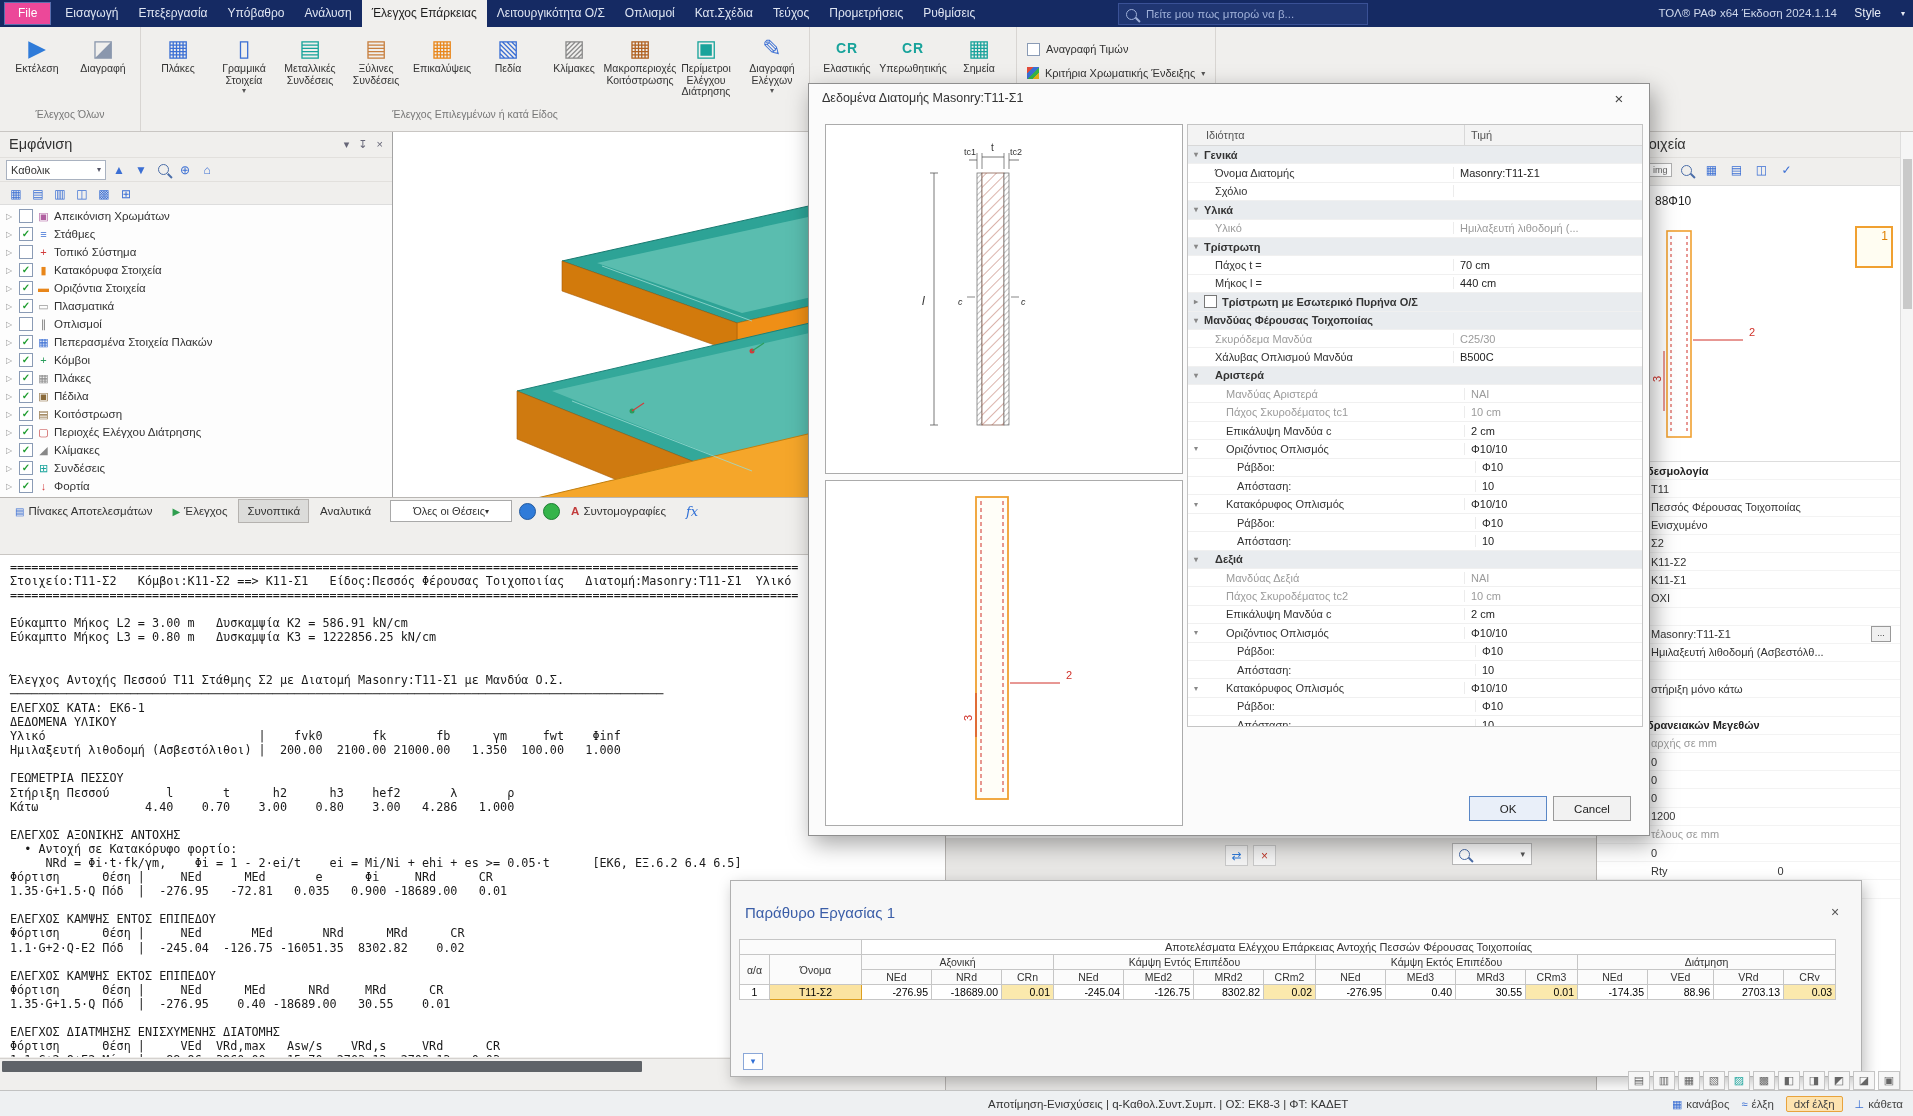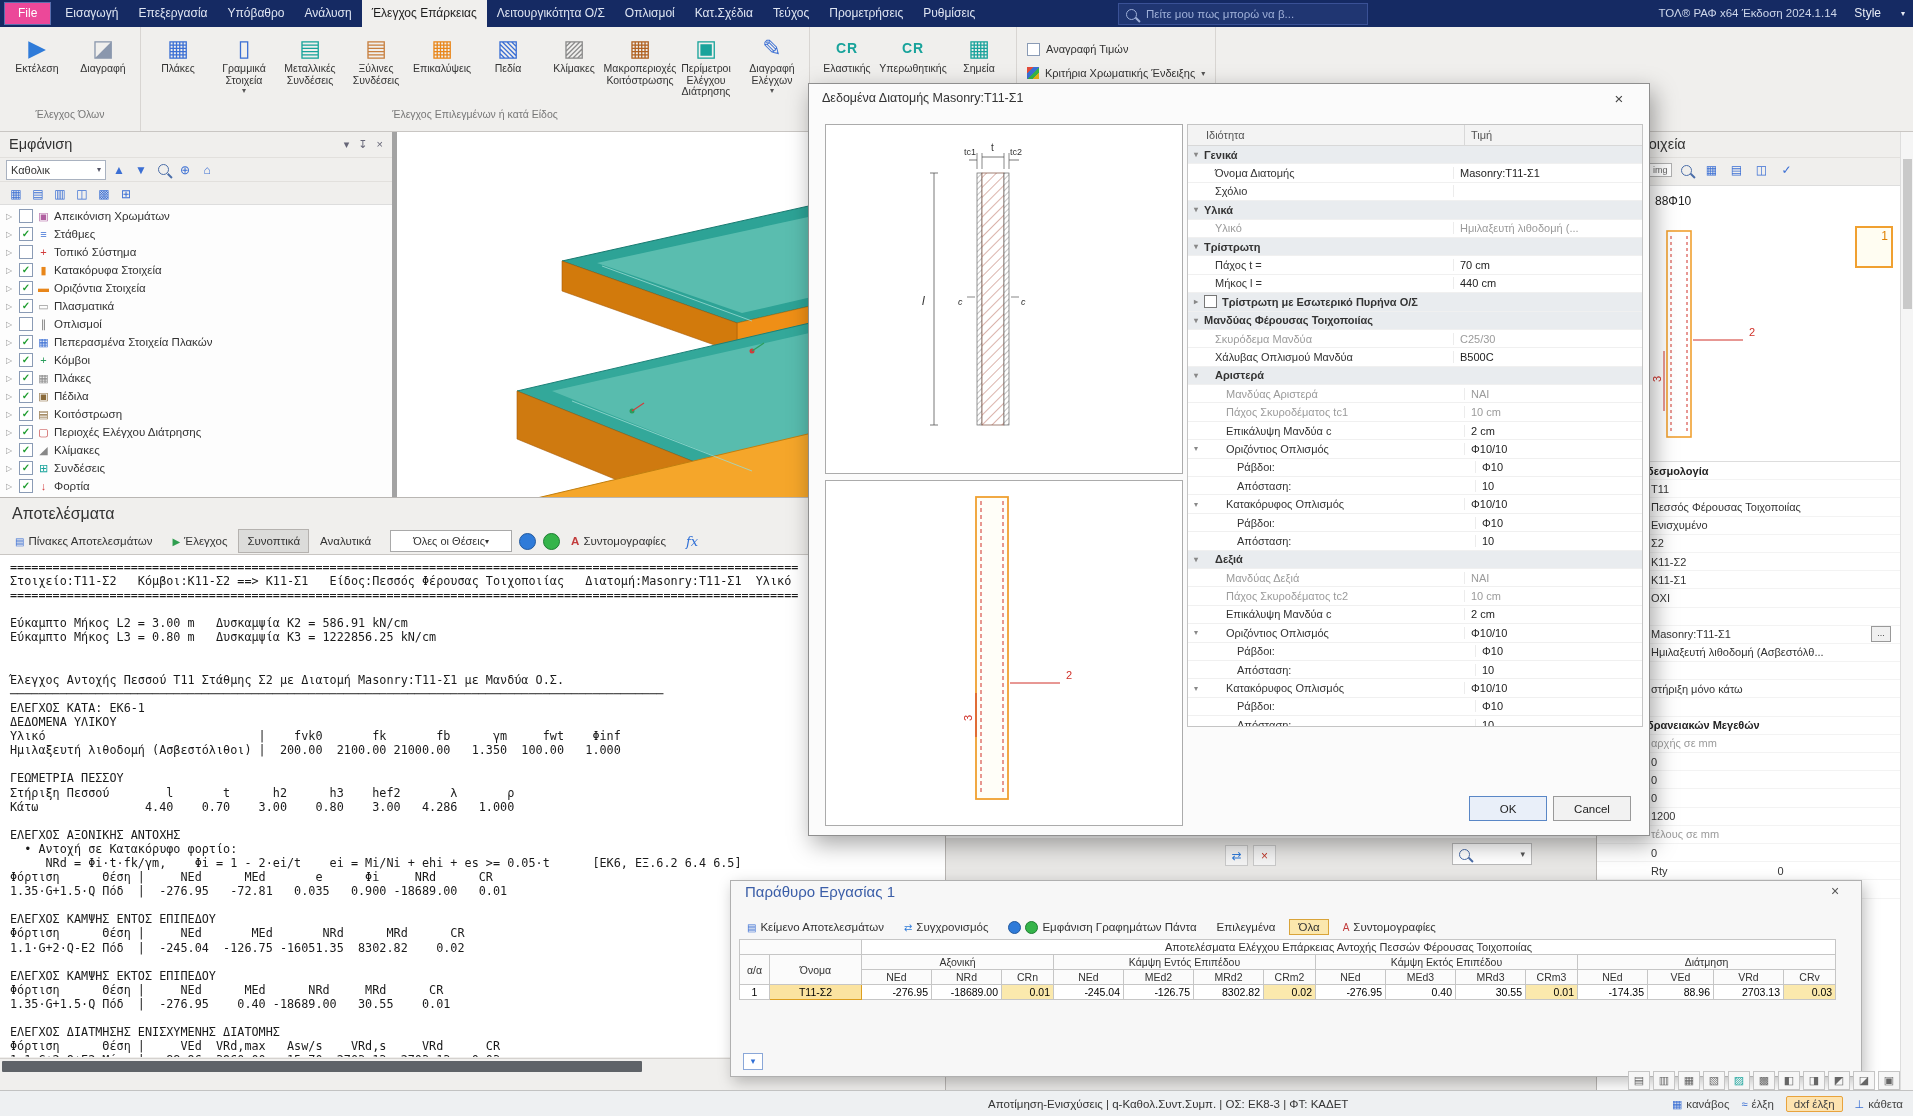--- a/index.html
+++ b/index.html
@@ -35,21 +35,21 @@
   .ribbon-caption{height:15px;font-size:10.5px;color:#777;text-align:center;margin-top:3px;white-space:nowrap}
   .ribbon-toggles{padding:10px 10px 0 10px}
   .toggle-row{display:flex;align-items:center;gap:6px;height:24px;font-size:11px;color:#333;white-space:nowrap}
   .small-checkbox{width:11px;height:11px;border:1px solid #8a9bb5;background:#fff;display:inline-block}
   .color-chip{width:12px;height:12px;display:inline-block;background:linear-gradient(135deg,#e24b3b 0 25%,#3b6fd4 25% 50%,#35b44a 50% 75%,#e8b31a 75% 100%)}
 
   
   .viewport{position:absolute;left:392px;top:131px;width:1204px;height:707px;background:#fff;z-index:1;overflow:hidden}
 
   
-  .display-panel{position:absolute;left:0;top:131px;width:392px;height:366px;background:#f0efed;border-right:5px solid #a3a3a3;z-index:5}
+  .display-panel{position:absolute;left:0;top:131px;width:392px;height:366px;background:#f0efed;border-right:1px solid #a3a3a3;z-index:5}
   .dp-header{height:26px;display:flex;align-items:center;padding:0 9px;font-size:14.5px;color:#333}
   .dp-hicons{margin-left:auto;display:flex;gap:9px;color:#667;font-size:11px}
   .dp-hic{color:#667;font-size:11px}
   .dp-toolbar{height:23px;display:flex;align-items:center;gap:3px;padding:0 6px;border-top:1px solid #e2e0dd}
   .dp-select{width:90px;height:18px;border:1px solid #a9b2c0;background:#fff;font-size:11px;display:flex;align-items:center;justify-content:space-between;padding:0 4px;color:#333}
   .tool-ic{width:20px;height:18px;display:flex;align-items:center;justify-content:center;font-size:12px;color:#3b6fd4}
   .dp-tree{position:absolute;top:73px;bottom:0;left:0;right:0;background:#fdfdfd;border-top:1px solid #ddd;padding-top:2px;overflow:hidden}
   .tree-row{display:flex;align-items:center;height:18px;padding-left:6px;gap:4px;font-size:11.5px;color:#333;white-space:nowrap}
   .tri{color:#999;font-size:8px;width:9px}
   .cb{width:12px;height:12px;border:1px solid #8a9bb5;background:#fff;font-size:10px;line-height:11px;text-align:center;color:#1f9d2f;font-weight:bold;flex:none}
@@ -105,21 +105,21 @@
   #ep-rows{position:absolute;left:0;top:330px;width:304px;bottom:0;background:#fff;border-top:1px solid #ddd;overflow:hidden}
   .ep-row{height:17.2px;display:flex;align-items:center;font-size:11px;color:#333;padding-left:54px;border-bottom:1px solid #f3f3f3;white-space:nowrap}
   .ep-row.bold{font-weight:bold;padding-left:50px;color:#222}
   .ep-val{margin-left:110px}
   .ep-btn{margin-left:auto;margin-right:10px;width:18px;height:14px;border:1px solid #999;background:#f0f0f0;font-size:9px;line-height:12px;text-align:center;color:#444}
   .ep-scroll{position:absolute;right:0;top:0;width:13px;bottom:0;background:#f5f5f5;border-left:1px solid #ddd}
   .ep-thumb{position:absolute;left:2px;top:28px;width:9px;height:150px;background:#c9c9c9}
 
   
   .work-window{position:absolute;left:730px;top:880px;width:1130px;height:195px;background:#f7f7f7;border:1px solid #b0b0b0;box-shadow:3px 5px 14px rgba(0,0,0,.25);z-index:30}
-  .ww-title{height:30px;display:flex;align-items:flex-start;padding:2px 14px;font-size:15px;color:#3b5ea8}
+  .ww-title{height:30px;display:flex;align-items:center;padding:16px 14px;font-size:15px;color:#3b5ea8}
   .ww-close{margin-left:auto;color:#555;font-size:14px;width:24px;text-align:center}
   .ww-tabs{height:24px;display:flex;align-items:center;gap:8px;padding:0 10px;font-size:11.5px;color:#333}
   .ww-tab{display:flex;align-items:center;gap:4px;padding:2px 6px;white-space:nowrap}
   .ww-tab.selected{background:#fbe7ad;border:1px solid #d9a43a;padding:1px 8px}
   .mini-dot{width:11px;height:11px;border-radius:50%;background:#2f7bd9;border:1px solid #245a9e;display:inline-block}
   .mini-dot.green{background:#35b44a;border-color:#1f7d33}
   .ww-table-wrap{position:absolute;left:8px;top:58px}
   #ww-table{border-collapse:collapse;table-layout:fixed;width:1096px;font-size:10.5px;background:#fff}
   #ww-table th,#ww-table td{border:1px solid #c6c6c6;padding:1px 3px;overflow:hidden;white-space:nowrap}
   #ww-table th{font-weight:normal;text-align:center;color:#333;background:#fbfbfb}
@@ -423,21 +423,20 @@
         <div class="tree-row">
           <span class="tri">▷</span>
           <span class="cb">✓</span>
           <span class="tree-ic" style="color: rgb(210, 59, 59);">↓</span>
           <span>Φορτία</span>
         </div>
       </div>
   </div>
 
   <div class="results-panel">
-    <div class="rp-title">Αποτελέσματα</div>
     <div id="rp-tabs" class="rp-tabs">
         <div class="rp-tab">
           <span class="gl" style="color: rgb(59, 111, 212); font-size: 10px;">▤</span>
           <span>Πίνακες Αποτελεσμάτων</span>
         </div>
         <div class="rp-tab">
           <span class="gl" style="color: rgb(47, 158, 79); font-size: 10px;">▶</span>
           <span>Έλεγχος</span>
         </div>
         <div class="rp-tab active">

